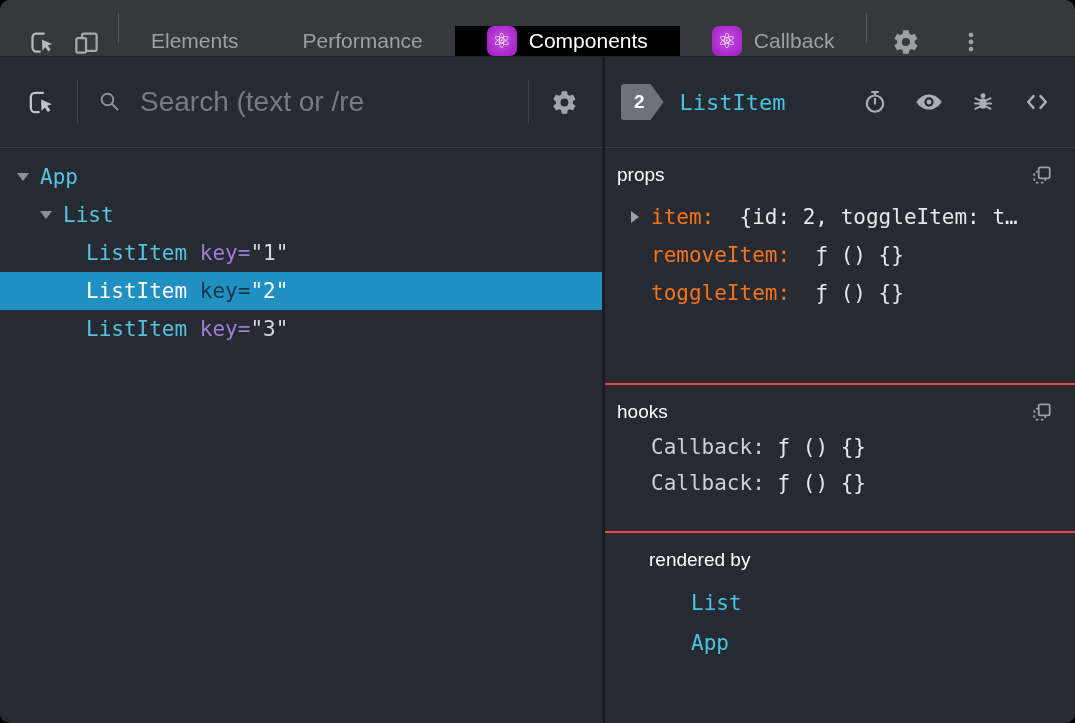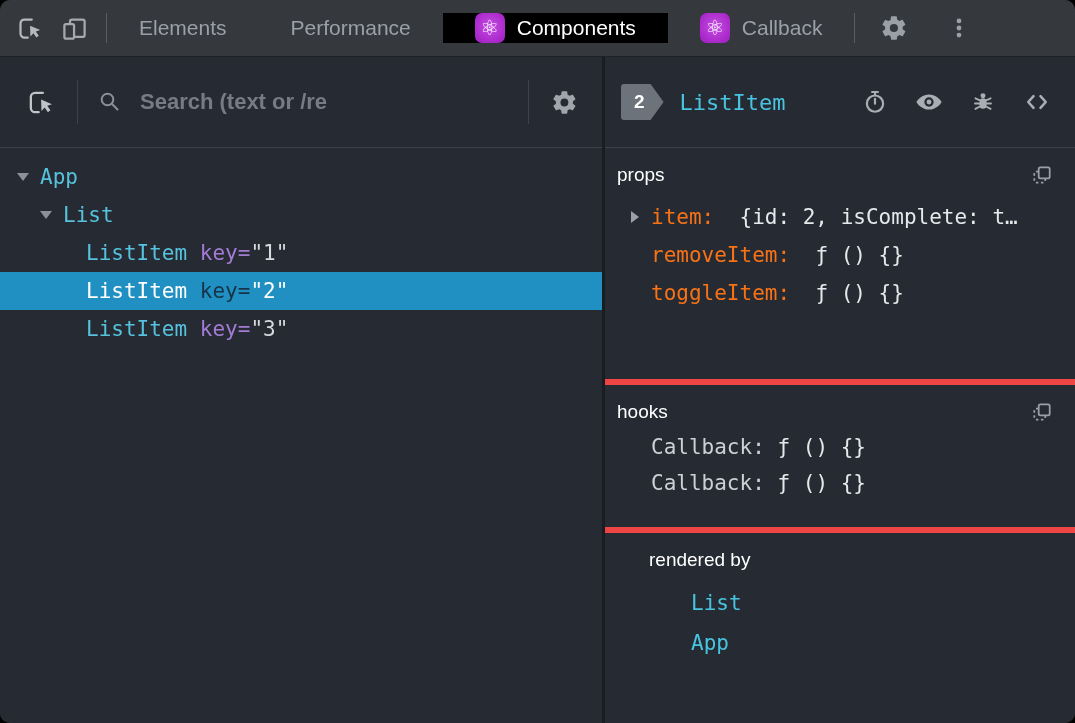--- a/index.html
+++ b/index.html
@@ -6,22 +6,23 @@
   html,body { margin:0; padding:0; background:#000; }
   body { font-family:"Liberation Sans", sans-serif; }
 
   .window {
     position:relative; width:1075px; height:723px;
     background:#262b33; border-radius:10px; overflow:hidden;
   }
 
   
   .topbar {
-    height:57px; background:#35383d; display:flex; align-items:center;
+    height:57px; background:#35383d; display:flex; align-items:flex-end;
     border-bottom:1px solid #1e2125;
+    padding-left:12px;
   }
   .tb-left { display:flex; align-items:center; padding-left:16px; }
   .icon-btn { display:flex; align-items:center; justify-content:center;
     background:none; border:none; padding:0; cursor:pointer; }
   .tb-left .icon-btn { margin-right:18px; }
   .vdiv { width:1px; height:30px; background:#5a5e63; align-self:center; }
   .tabs { display:flex; align-items:stretch; }
   .tab { display:flex; align-items:center; gap:12px; padding:0 32px;
     color:#9ba0a6; font-size:21px; cursor:pointer; }
   .tab.active { background:#000; color:#fff; }
@@ -36,21 +37,21 @@
   .left-panel { width:602px; display:flex; flex-direction:column; background:#262b33; }
   .right-panel { flex:1; display:flex; flex-direction:column;
     border-left:3px solid #191c20; background:#262b33; }
 
   
   .left-toolbar { height:91px; flex:none; display:flex; align-items:center;
     border-bottom:1px solid #3a4047; padding:0 0 0 26px; }
   .left-toolbar .vdiv { height:44px; background:#3d434b; }
   .search-wrap { flex:1; display:flex; align-items:center; gap:16px; padding-left:20px; }
   .search-input { flex:1; background:transparent; border:none; outline:none;
-    font-family:"Liberation Sans",sans-serif; font-size:22px; color:#ffffff; min-width:0;font-weight:bold; }
+    font-family:"Liberation Sans",sans-serif; font-size:28px; color:#ffffff; min-width:0; }
   .search-input::placeholder { color:#767c85; }
   .lt-gear { margin:0 24px 0 22px; }
 
   
   .tree { flex:1; padding-top:10px; font-family:"DejaVu Sans Mono","Liberation Mono",monospace;
     font-size:21px; overflow:hidden; }
   .tree-row { height:38px; display:flex; align-items:center; cursor:pointer; white-space:pre; }
   .tree-row .arrow-slot { width:23px; flex:none; display:flex; align-items:center; }
   .tri-down { width:0; height:0; border-left:6.5px solid transparent;
     border-right:6.5px solid transparent; border-top:8px solid #8b9199; }
@@ -67,21 +68,21 @@
     border-bottom:1px solid #3a4047; padding:0 24px 0 16px; }
   .owner-badge { background:#6d737b; color:#fff; font-size:19px; font-weight:bold;
     height:36px; line-height:36px; padding:0 19px 0 13px;
     clip-path:polygon(0 0, calc(100% - 13px) 0, 100% 50%, calc(100% - 13px) 100%, 0 100%);
     border-radius:3px; cursor:pointer; }
   .rp-title { margin-left:16px; color:#48c4e0;
     font-family:"DejaVu Sans Mono","Liberation Mono",monospace; font-size:22px; }
   .rp-actions { margin-left:auto; display:flex; align-items:center; gap:27px; }
 
   
-  .section { position:relative; border-bottom:6px solid #ef4444;
+  .section { position:relative; border-bottom:2px solid #ef4444;
     padding:16px 16px 10px 12px; }
   .section:last-child { border-bottom:none;padding-left:44px; }
   .section-head { display:flex; align-items:flex-start; justify-content:space-between; }
   .section-title { color:#fff; font-size:19px; }
   .copy-btn { margin-right:6px; }
   .rows { margin-top:12px; font-family:"DejaVu Sans Mono","Liberation Mono",monospace;
     font-size:21px; }
   .kv-row { position:relative; height:38px; display:flex; align-items:center;
     padding-left:34px; white-space:pre; cursor:default; }
   .kv-row .row-arrow { position:absolute; left:14px; top:13px; width:0; height:0;
@@ -263,21 +264,21 @@
             <button class="icon-btn copy-btn">
               <span>
                 <svg width="22" height="22" viewBox="0 0 20 20">
                   <rect x="3" y="7" width="10" height="10" rx="1.5" fill="none" stroke="#9aa0a8" stroke-width="1.6" stroke-dasharray="2.3 2.3"></rect>
                   <rect x="7" y="3" width="10" height="10" rx="1.5" fill="#262b33" stroke="#9aa0a8" stroke-width="1.6"></rect>
                 </svg>
               </span>
             </button>
           </div>
           <div class="rows" id="props-rows">
-              <div class="kv-row"><span class="row-arrow"></span><span class="k">item:</span><span>  </span><span class="v">{id: 2, isComplete: t…</span></div>
+              <div class="kv-row"><span class="row-arrow"></span><span class="k">item:</span><span>  </span><span class="v">{id: 2, toggleItem: t…</span></div>
               <div class="kv-row"><span class="k">removeItem:</span><span>  </span><span class="v">ƒ () {}</span></div>
               <div class="kv-row"><span class="k">toggleItem:</span><span>  </span><span class="v">ƒ () {}</span></div>
             </div>
         </div>
 
         <div class="section" id="hooks-section">
           <div class="section-head">
             <span class="section-title">hooks</span>
             <button class="icon-btn copy-btn">
               <span>

